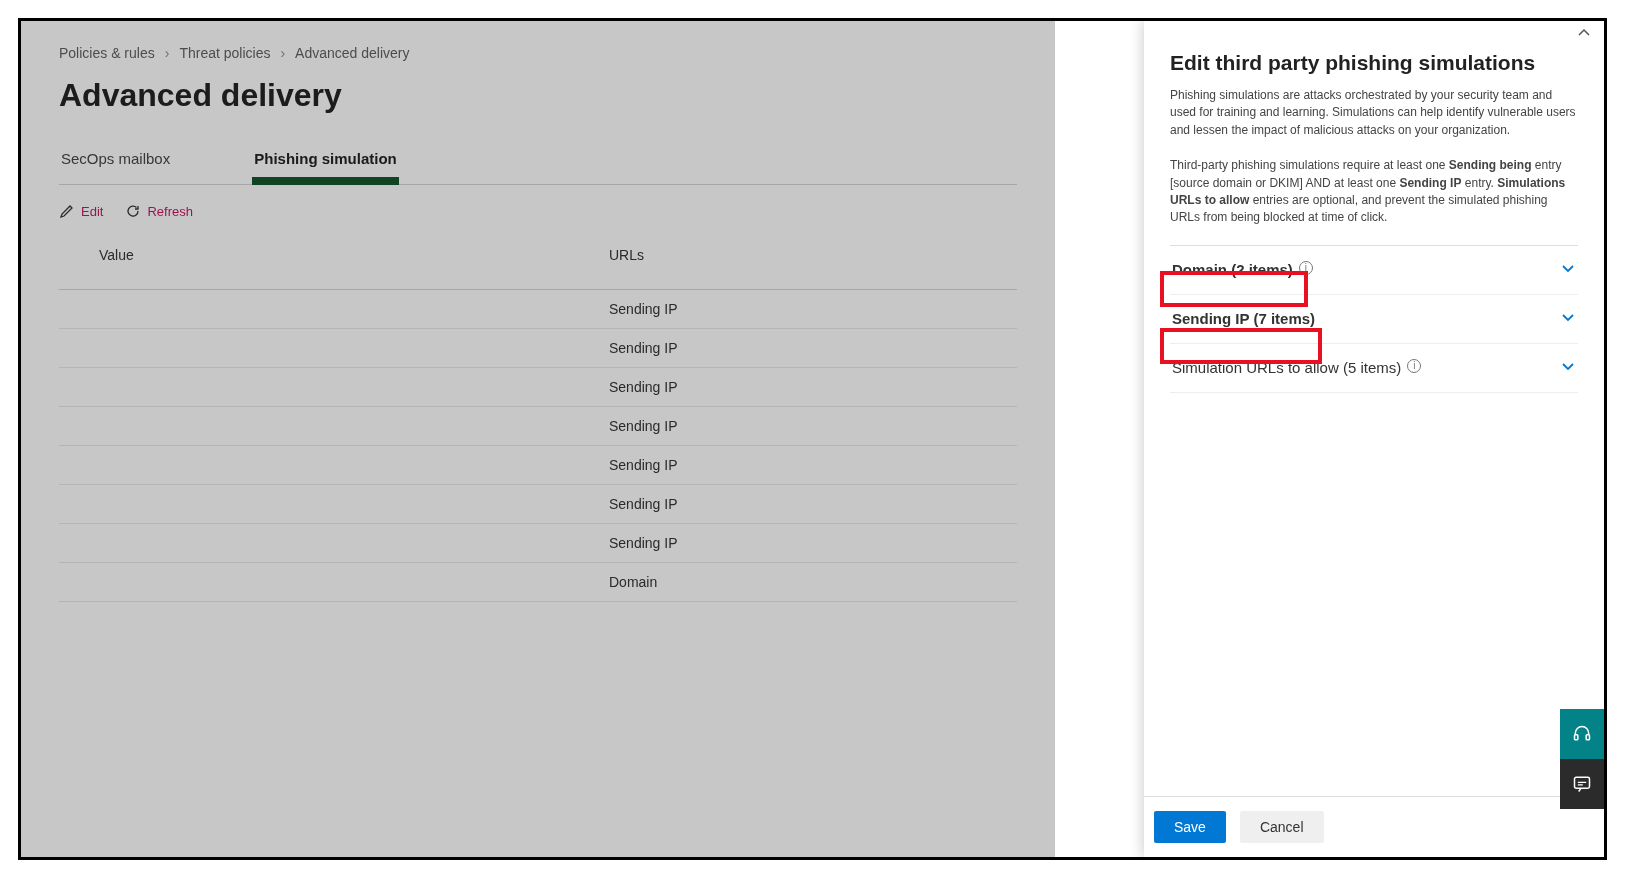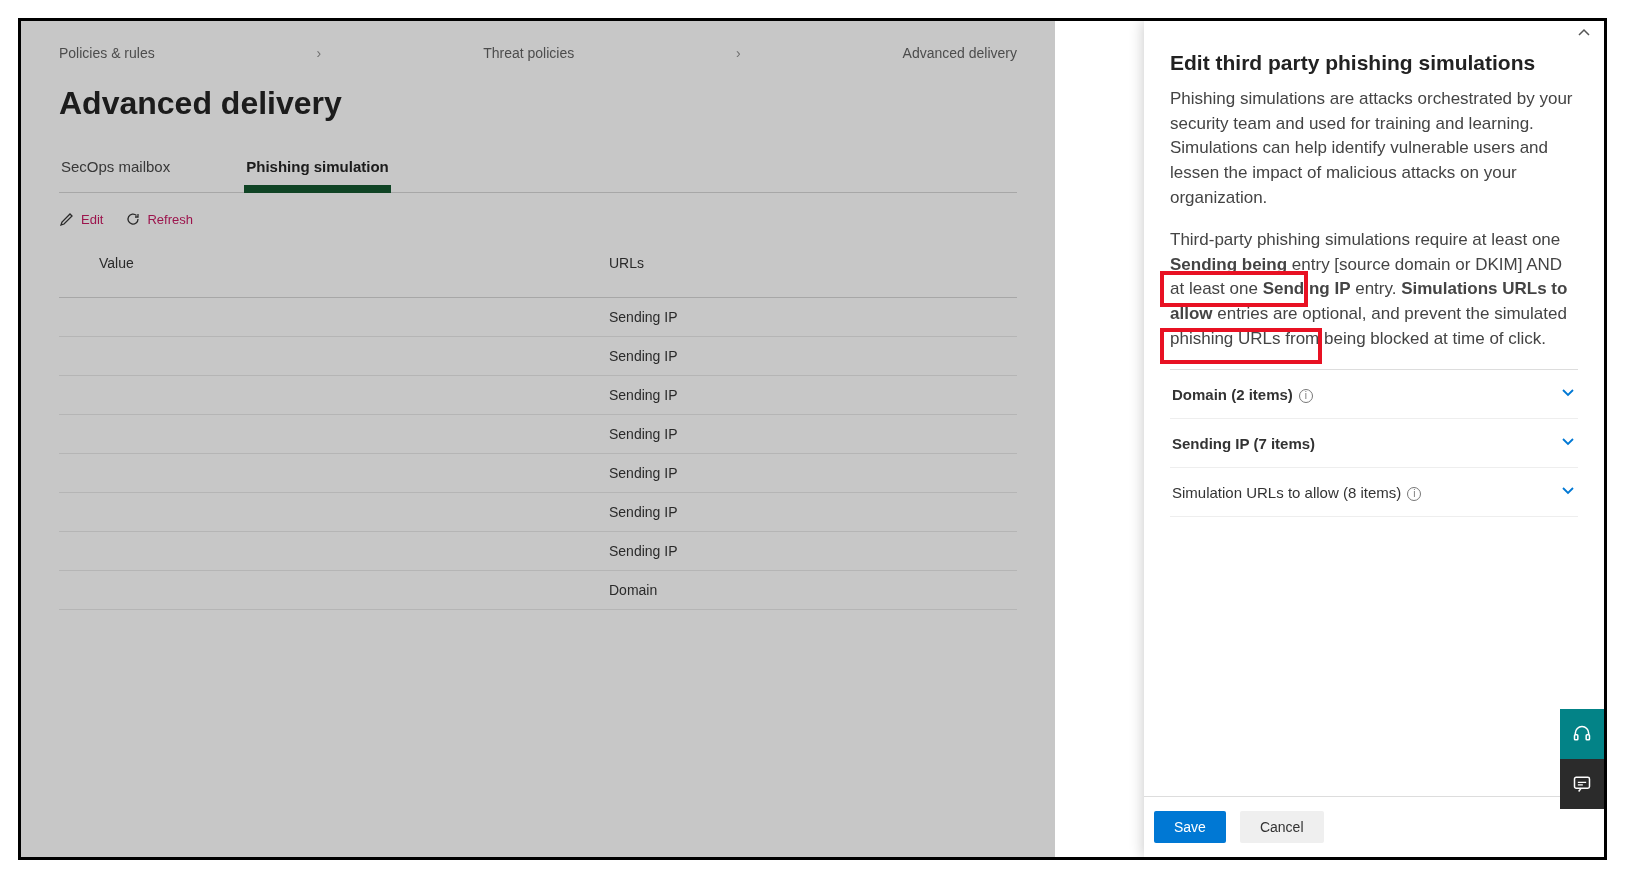--- a/index.html
+++ b/index.html
@@ -15,24 +15,24 @@
 
   
   .main-backdrop {
     position: absolute;
     top: 0; left: 0; bottom: 0;
     width: 1034px;
     background: #f3f3f3;
     filter: brightness(0.82);
     padding: 24px 38px 0 38px;
   }
-  .breadcrumb { font-size: 14px; color: #5d5d5d; display: flex; gap: 10px; align-items: center; margin-bottom: 24px; justify-content: space-between; }
+  .breadcrumb { font-size: 14px; color: #5d5d5d; display: flex; gap: 10px; align-items: center; margin-bottom: 16px; }
   .breadcrumb .chev { color: #888; }
   .page-title { font-size: 32px; font-weight: 700; color: #222; margin-bottom: 26px; }
-  .tabs { display: flex; gap: 28px; border-bottom: 1px solid #ccc; margin-bottom: 18px; }
+  .tabs { display: flex; gap: 36px; border-bottom: 1px solid #ccc; margin-bottom: 18px; }
   .tab { padding: 10px 2px; font-size: 15px; color: #444; cursor: pointer; }
   .tab.active { font-weight: 600; color: #222; border-bottom: 8px solid #14532d; margin-bottom: -1px; margin-left: 44px; }
   .toolbar { display: flex; gap: 22px; align-items: center; margin-bottom: 18px; }
   .tool-btn { display: flex; align-items: center; gap: 6px; font-size: 13px; color: #be185d; cursor: pointer; }
   .tool-btn svg { width: 16px; height: 16px; }
 
   .table-head { display: flex; padding: 10px 0 26px 40px; border-bottom: 1px solid #ccc; }
   .col-value { width: 510px; font-size: 14px; color: #333; }
   .col-type  { flex: 1; font-size: 14px; color: #333; }
   .table-row { display: flex; padding: 11px 0 11px 40px; border-bottom: 1px solid #ddd; font-size: 14px; color: #444; }
@@ -44,30 +44,30 @@
     width: 460px;
     background: #fff;
     box-shadow: -2px 0 12px rgba(0,0,0,0.18);
     display: flex; flex-direction: column;
   }
   .panel-caret {
     position: absolute; top: 4px; right: 12px; cursor: pointer; color: #555;
   }
   .panel-body { padding: 30px 26px 0 26px; flex: 1; overflow: auto; }
   .panel-title { font-size: 21px; font-weight: 700; color: #222; margin-bottom: 12px; }
-  .panel-desc { font-size: 17px; color: #444; line-height: 1.45; margin-bottom: 18px; }
+  .panel-desc { font-size: 12px; color: #444; line-height: 1.45; margin-bottom: 18px; }
   .panel-desc b { font-weight: 700; }
 
   .section-divider { border-top: 1px solid #ddd; }
   .accordion {
     display: flex; align-items: center; justify-content: space-between;
     padding: 14px 2px 14px 2px; cursor: pointer;
     border-bottom: 1px solid #eee;
   }
-  .accordion .left { display: flex; align-items: flex-end; gap: 6px; }
+  .accordion .left { display: flex; align-items: flex-start; gap: 6px; }
   .accordion .label { font-size: 15px; color: #333; }
   .accordion .label.bold { font-weight: 700; }
   .accordion .info {
     width: 14px; height: 14px; border: 1px solid #777; border-radius: 50%;
     display: inline-flex; align-items: center; justify-content: center;
     font-size: 10px; color: #777; line-height: 1;
   }
   .accordion .chevron { color: #0078d4; }
   .accordion .chevron svg { width: 16px; height: 16px; }
 
@@ -205,21 +205,21 @@
         <div class="left">
           <span class="label bold">Sending IP (7 items)</span>
         </div>
         <span class="chevron"><svg viewBox="0 0 16 16" fill="none" stroke="#0078d4" stroke-width="1.8">
               <path d="M3 6l5 5 5-5"></path>
             </svg></span>
       </div>
 
       <div class="accordion">
         <div class="left">
-          <span class="label">Simulation URLs to allow (8 items)</span>
+          <span class="label">Simulation URLs to allow (5 items)</span>
           <span class="info">i</span>
         </div>
         <span class="chevron"><svg viewBox="0 0 16 16" fill="none" stroke="#0078d4" stroke-width="1.8">
               <path d="M3 6l5 5 5-5"></path>
             </svg></span>
       </div>
     </div>
 
     <div class="panel-footer">
       <button class="btn btn-primary">Save</button>

